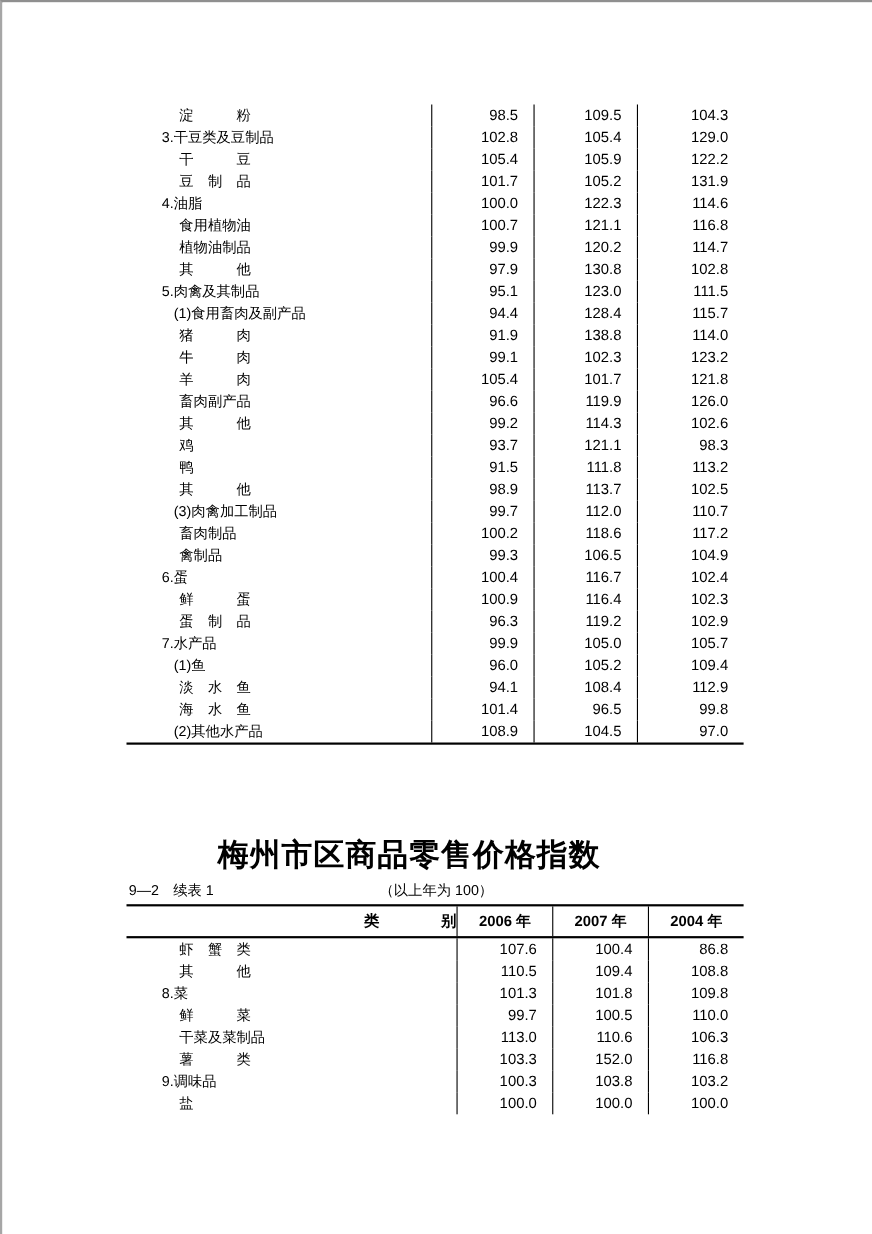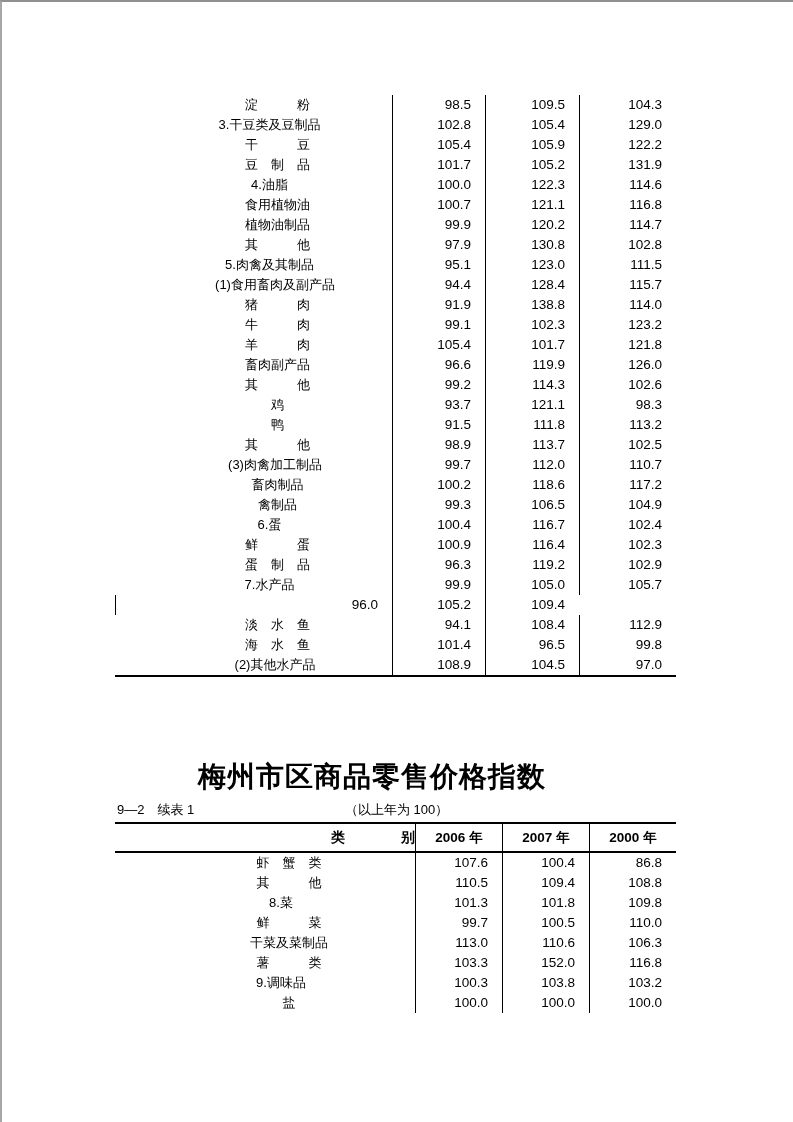--- a/index.html
+++ b/index.html
@@ -12,21 +12,21 @@
     border-top:2px solid #8f8f8f;
     border-left:2px solid #a6a6a6;
     box-sizing:border-box;
     overflow:hidden;
   }
   .tbl { position:absolute; left:113px; width:561px; }
   #table1 { top:93px; border-bottom:2px solid #000; }
   .row { display:grid; height:20px; line-height:20px; font-size:13px; }
   .g1 { grid-template-columns:277px 93px 94px 97px; }
   .g2 { grid-template-columns:300px 87px 87px 87px; }
-  .lab { white-space:pre; overflow:hidden;text-align:center; }
+  .lab { white-space:pre; overflow:hidden; }
   .cat   { padding-left:32px; }
   .paren { padding-left:43px; }
   .sub   { padding-left:48px; }
   .num {
     text-align:right;
     padding-right:14px;
     border-left:1px solid #000;
     box-sizing:border-box;
     font-size:13.5px;
   }
@@ -201,20 +201,21 @@
           <div class="num">119.2</div>
           <div class="num">102.9</div>
         </div>
         <div class="row g1">
           <div class="lab cat">7.水产品</div>
           <div class="num">99.9</div>
           <div class="num">105.0</div>
           <div class="num">105.7</div>
         </div>
         <div class="row g1">
+          <div class="lab paren">(1)鱼</div>
           <div class="num">96.0</div>
           <div class="num">105.2</div>
           <div class="num">109.4</div>
         </div>
         <div class="row g1">
           <div class="lab sub">淡　水　鱼</div>
           <div class="num">94.1</div>
           <div class="num">108.4</div>
           <div class="num">112.9</div>
         </div>
@@ -238,21 +239,21 @@
   <div id="metaLine">
     <span id="tableNum">9—2　续表 1</span>
     <span id="baseNote">（以上年为 100）</span>
   </div>
 
   <div class="tbl" id="table2">
     <div id="t2head">
       <div class="lh">类　　　　别</div>
       <div class="yh">2006 年</div>
       <div class="yh">2007 年</div>
-      <div class="yh">2000 年</div>
+      <div class="yh">2004 年</div>
     </div>
     <div id="t2body">
         <div class="row g2">
           <div class="lab sub">虾　蟹　类</div>
           <div class="num">107.6</div>
           <div class="num">100.4</div>
           <div class="num">86.8</div>
         </div>
         <div class="row g2">
           <div class="lab sub">其　　　他</div>

